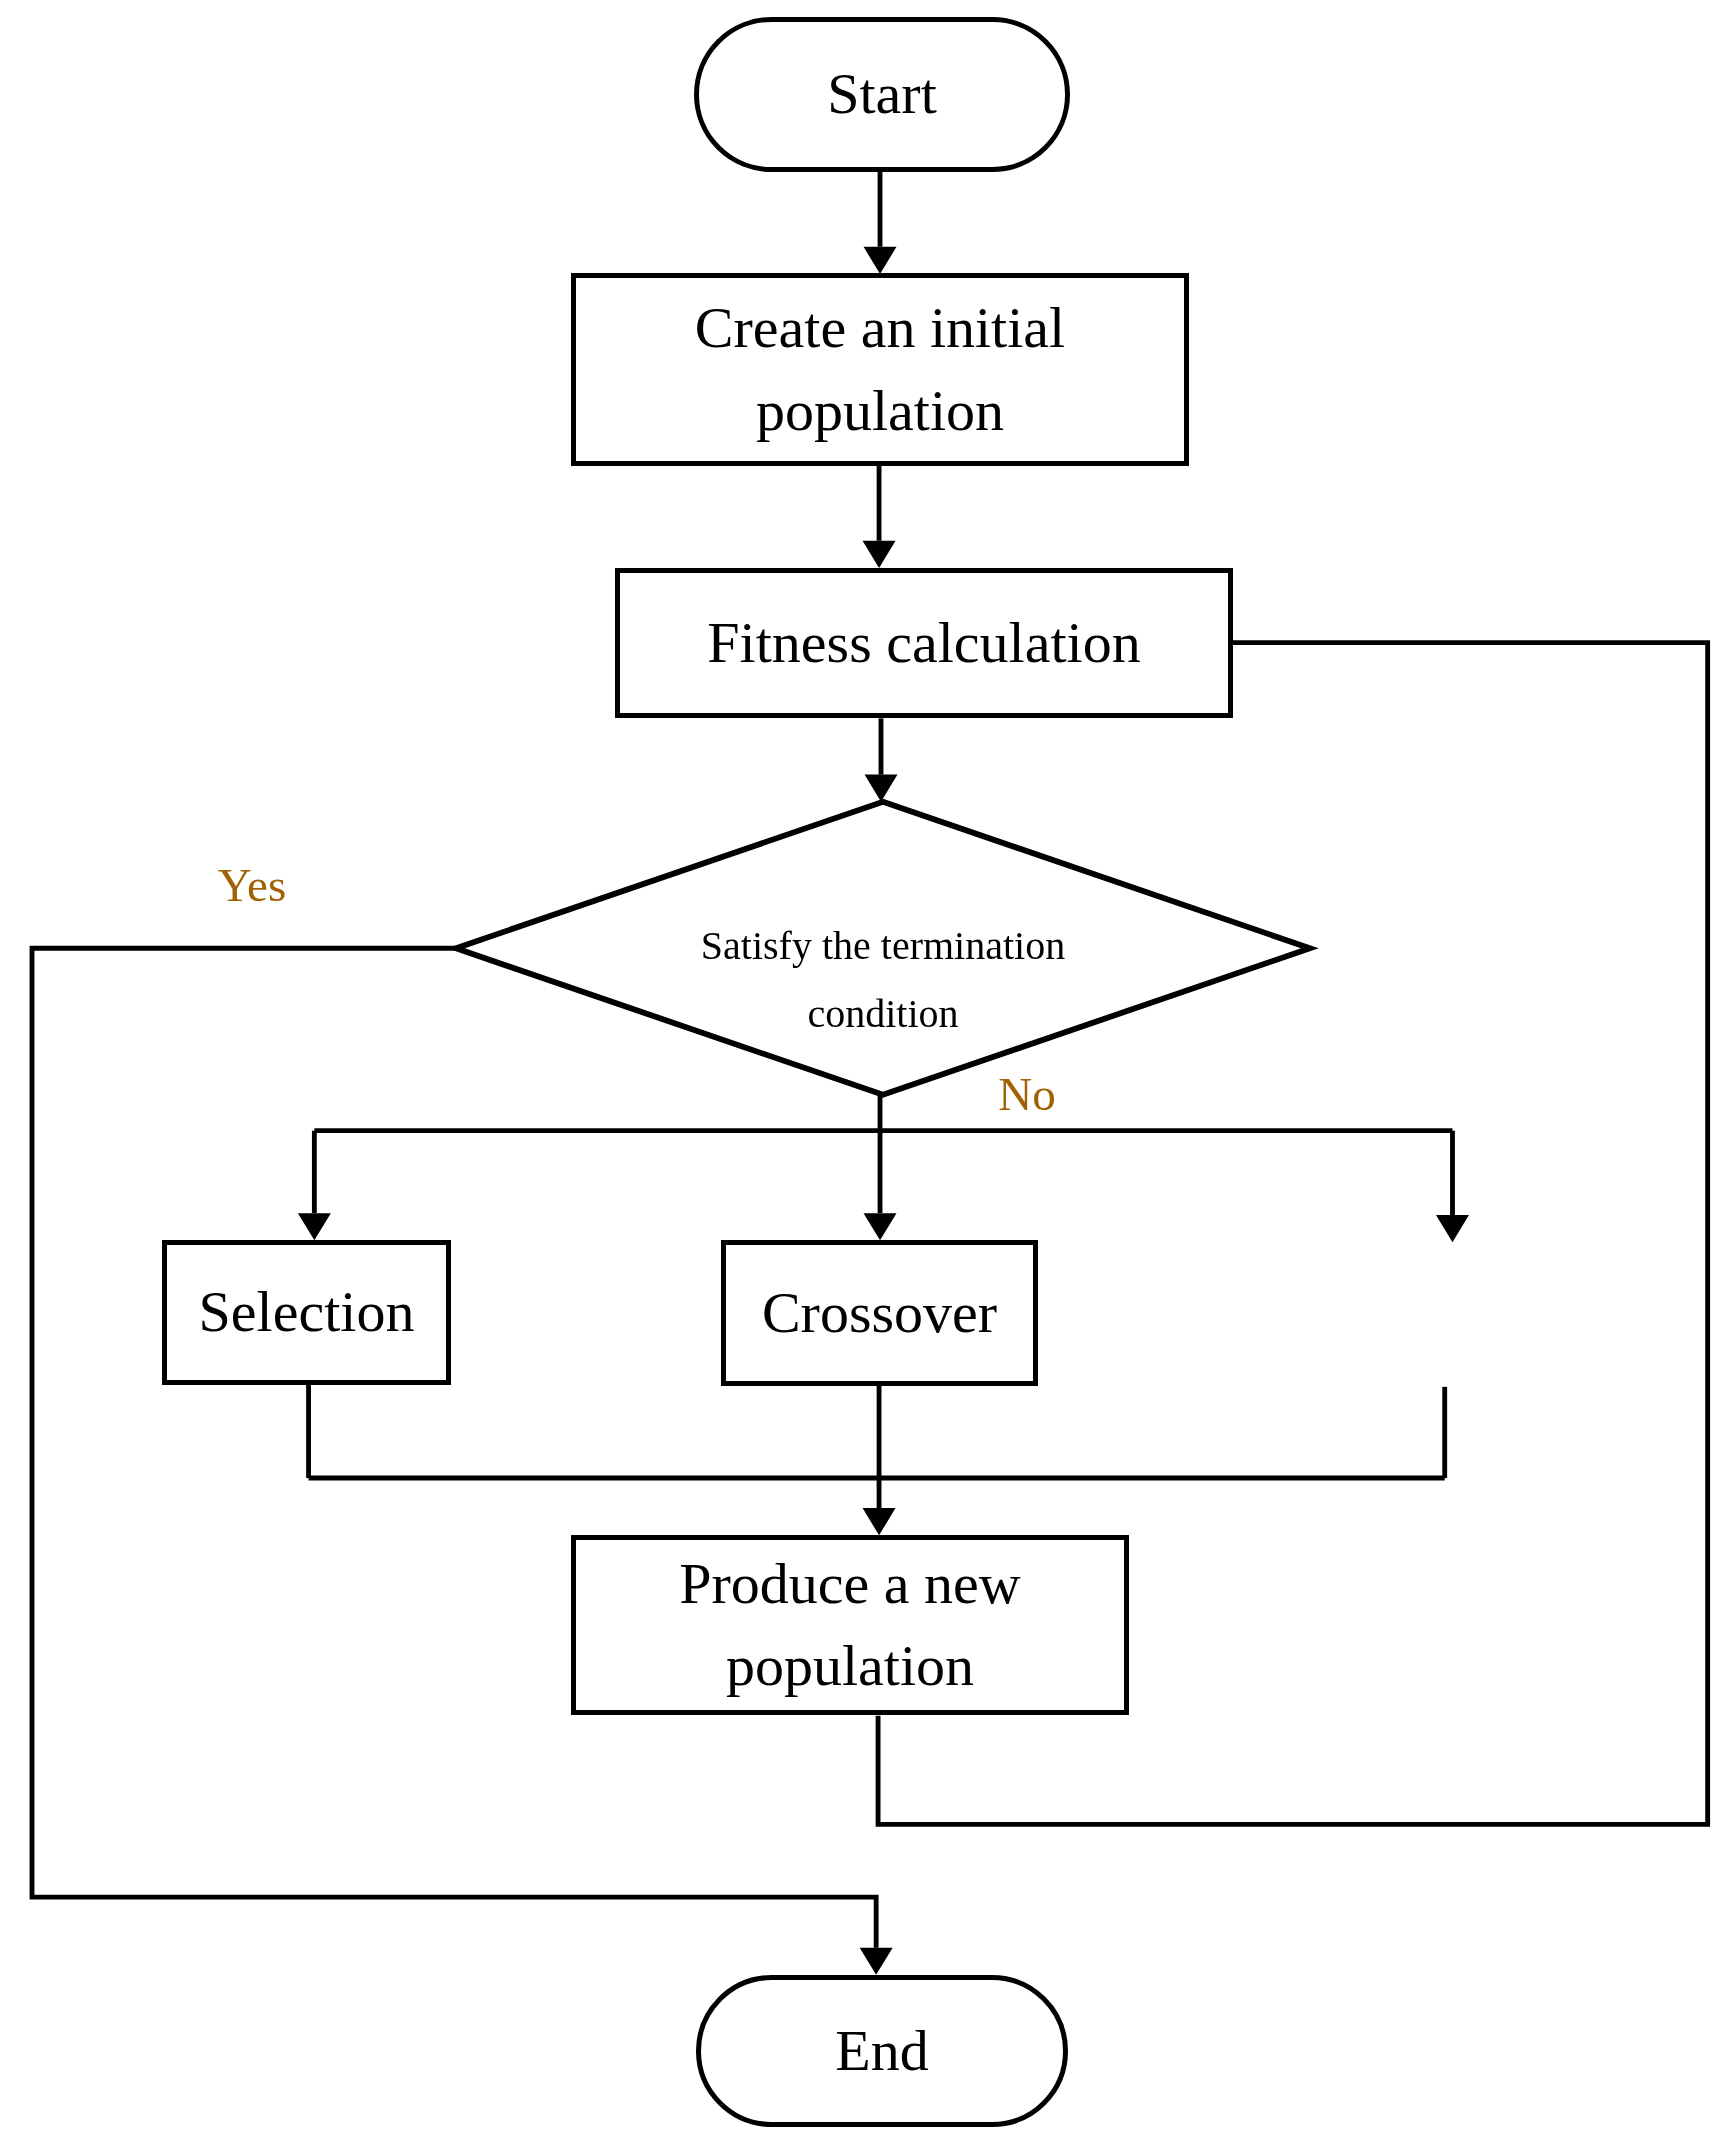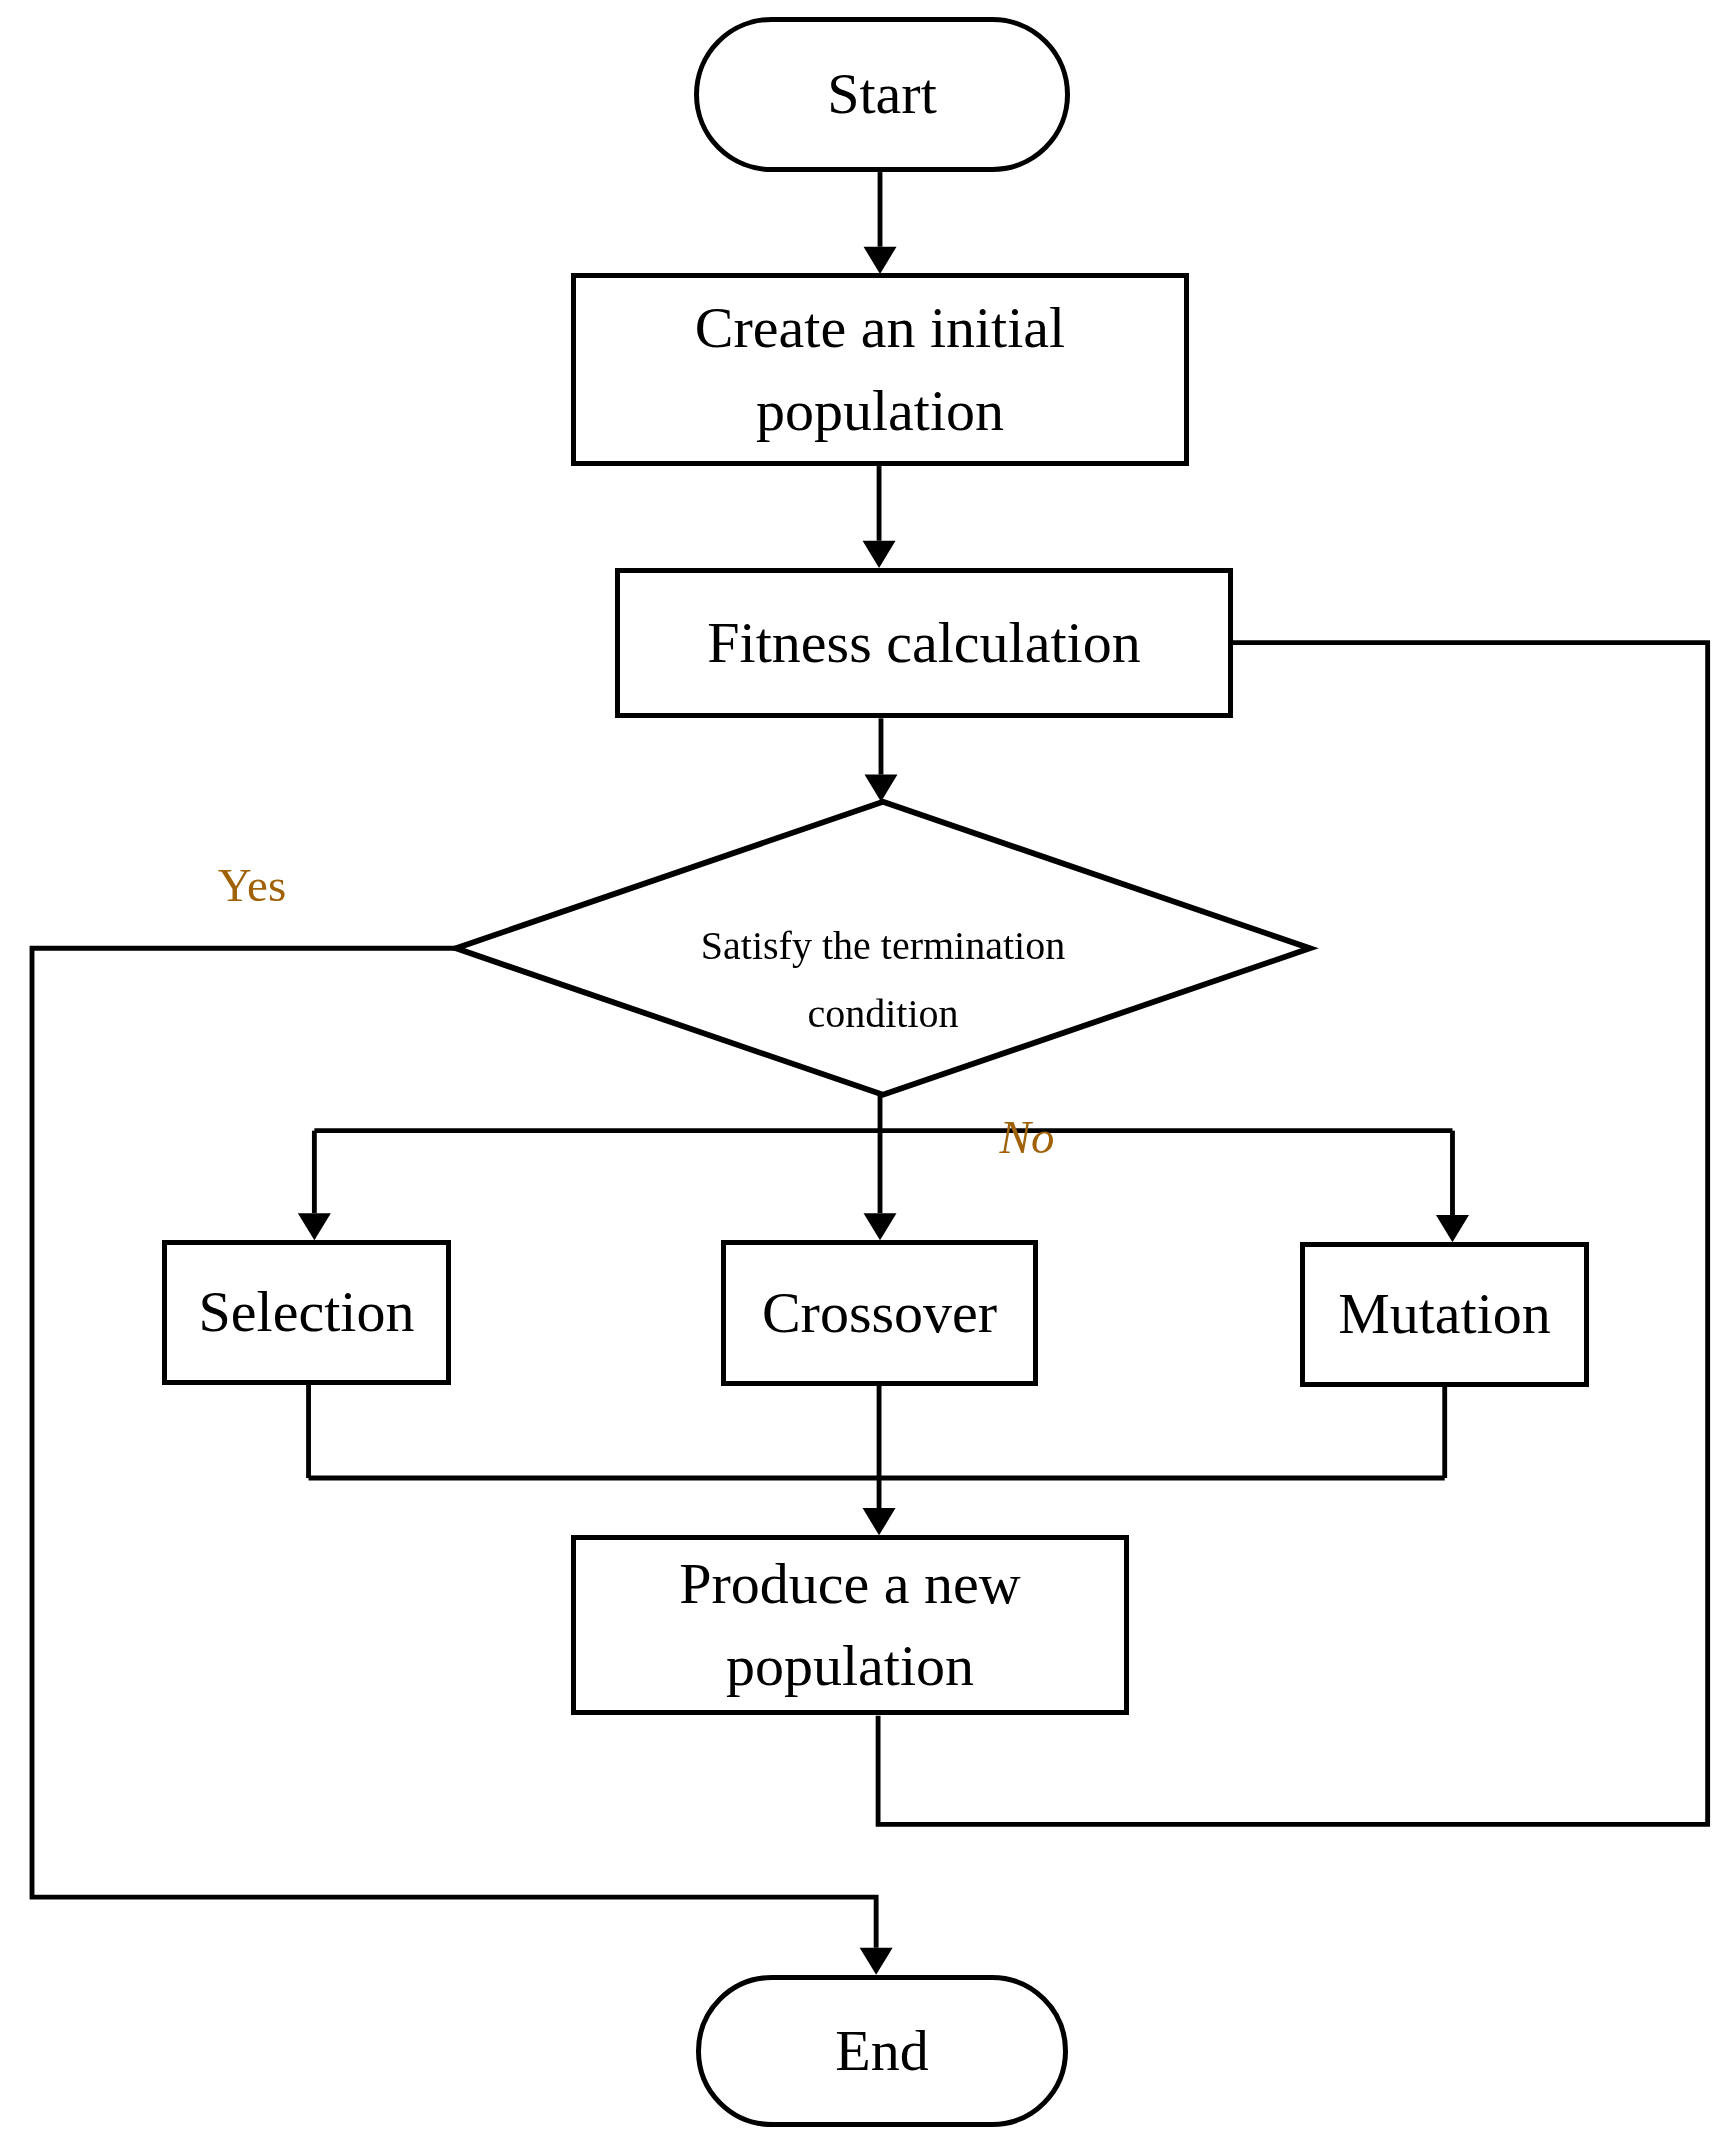--- a/index.html
+++ b/index.html
@@ -92,30 +92,27 @@
   </div>
 
   <div class="node" style="left:162px;top:1240px;width:289px;height:145px;">
     <span class="label-line">Selection</span>
   </div>
 
   <div class="node" style="left:721px;top:1240px;width:317px;height:146px;">
     <span class="label-line">Crossover</span>
   </div>
 
-  <div class="node" style="left:1300px;top:1242px;width:289px;height:145px;">
-    <span class="label-line">Mutation</span>
-  </div>
 
   <div class="node" style="left:571px;top:1535px;width:558px;height:180px;">
     <span class="label-line">Produce a new</span>
     <span class="label-line">population</span>
   </div>
 
   <div class="node terminator" style="left:696px;top:1975px;width:372px;height:152px;">
     <span class="label-line">End</span>
   </div>
 
   <div class="floating-label" style="left:155px;top:862px;width:194px;">Yes</div>
-  <div class="floating-label" style="left:930px;top:1114px;width:194px;font-style:italic;">No</div>
+  <div class="floating-label" style="left:930px;top:1071px;width:194px;">No</div>
 
 </div>
 
 
 </body></html>

